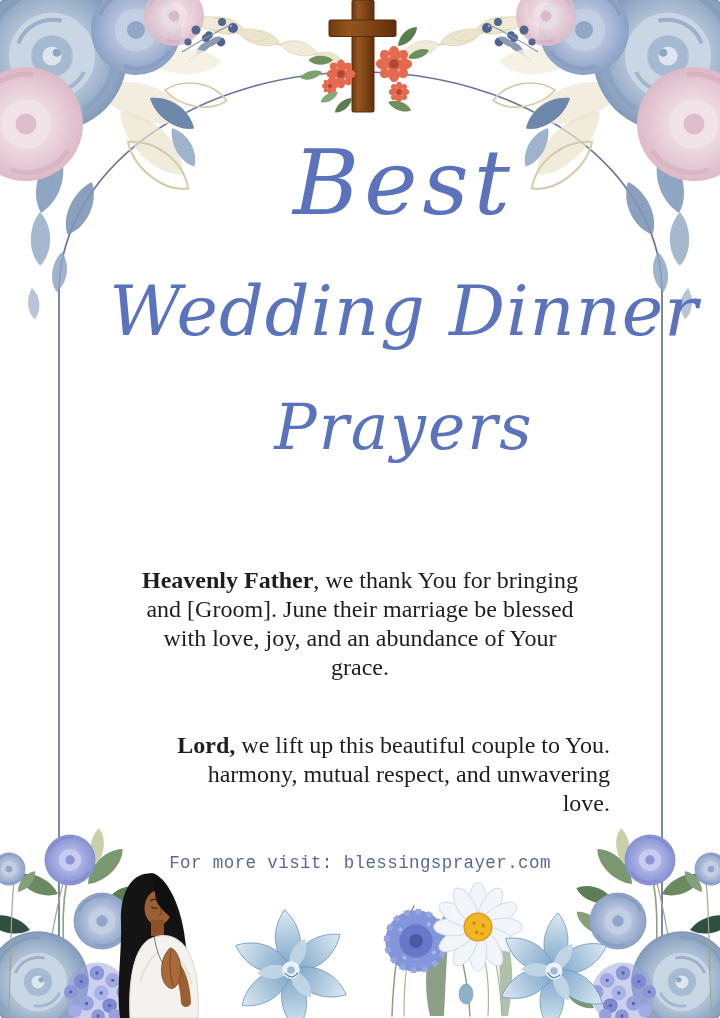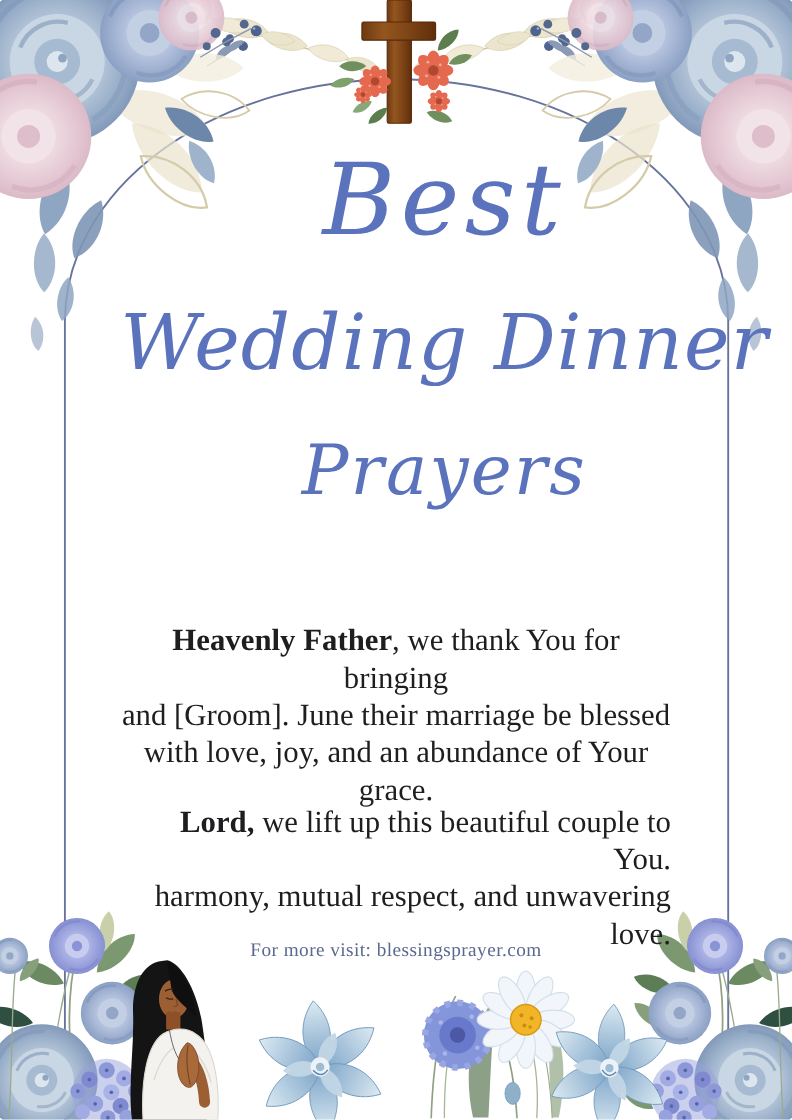--- a/index.html
+++ b/index.html
@@ -13,30 +13,30 @@
   .script {
     position:absolute; left:0; width:100%; text-align:center;
     font-family:"DejaVu Serif", serif; font-style:italic; font-weight:400;
     color:#5b73bd; line-height:1;margin-left:44px;
   }
   #title-1 { top:138px; font-size:90px; letter-spacing:5px; }
   #title-2 { top:276px; font-size:70px; letter-spacing:1px; }
   #title-3 { top:396px; font-size:63px; letter-spacing:2px; }
   .prayer {
     position:absolute; left:110px; width:500px; text-align:center;
-    font-family:"Liberation Serif", serif; font-size:28px; line-height:1.21;
+    font-family:"Liberation Serif", serif; font-size:24px; line-height:1.21;
     color:#1e1e21;
   }
   .prayer .pline { display:block; }
   .prayer b { font-weight:bold; }
   #prayer-1 { top:566px; }
   #prayer-2 { top:731px;text-align:right; }
   .footer {
     position:absolute; top:853px; left:0; width:100%; text-align:center;
-    font-family:Liberation Serif, serif; font-size:17.5px;
+    font-family:Liberation Mono, monospace; font-size:17.5px;
     color:#5a6a8e; letter-spacing:.4px;
   }
 </style>
 </head>
 <body>
 
 <div class="page">
 
 <svg class="deco" viewBox="0 0 720 1018">
   <defs>

